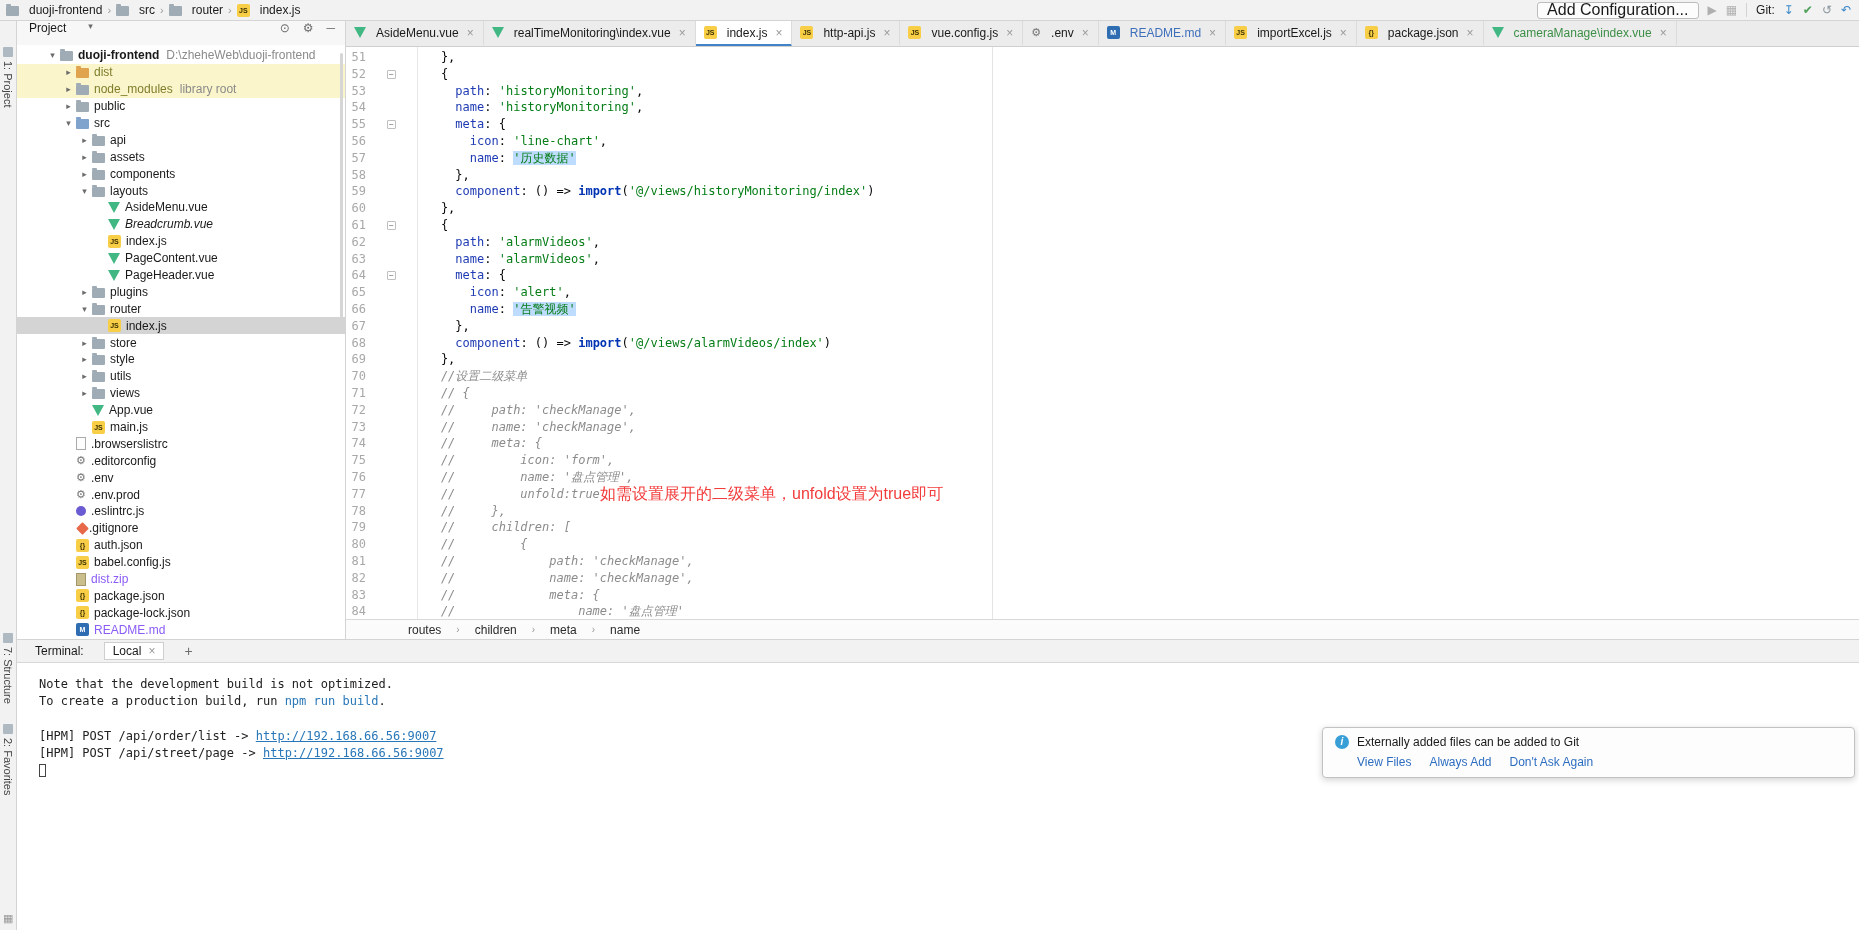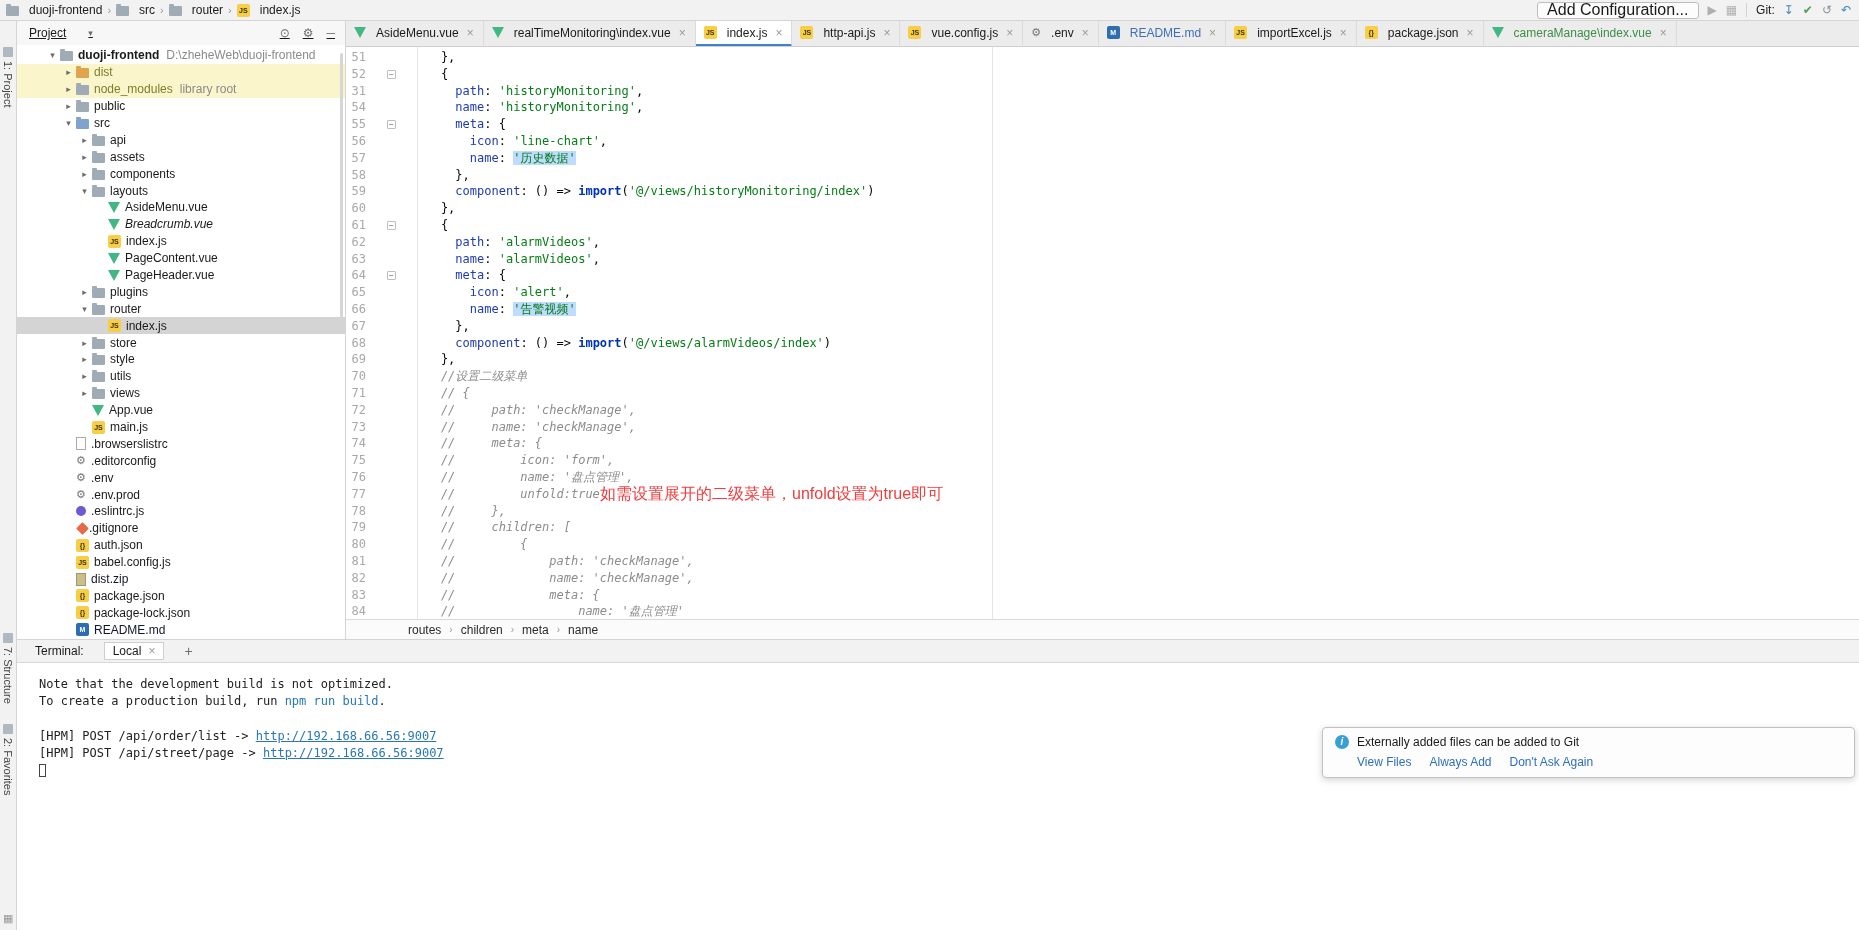--- a/index.html
+++ b/index.html
@@ -28,35 +28,35 @@
   .v-struct { top:612px; }
   .v-fav { top:703px; }
   .mini { width:10px; height:10px; background:#AEB9C2; border-radius:1px; flex:none; }
   .corner { position:absolute; bottom:5px; left:3px; color:#9A9A9A; font-size:11px; cursor:pointer; }
 
   .content { flex:1; display:flex; flex-direction:column; min-width:0; }
   .upper { height:618px; flex:none; display:flex; min-height:0; }
 
   
   .project { width:329px; flex:none; background:#fff; border-right:1px solid #D4D4D4; display:flex; flex-direction:column; position:relative; overflow:hidden; }
-  .phead { height:24px; flex:none; display:flex; align-items:center; gap:22px; padding:0 10px 0 12px; background:#F7F7F7;text-decoration:underline; }
+  .phead { height:24px; flex:none; display:flex; gap:22px; padding:0 10px 0 12px; background:#F7F7F7; }
   .phead .ph-title { cursor:pointer; }
   .phead .chev-d { color:#6B6B6B; font-size:9px; cursor:pointer; }
   .ph-icons { margin-left:auto; display:flex; gap:13px; color:#6E6E6E; font-size:12px; }
   .ph-icons span { cursor:pointer; }
   .tree { flex:1; overflow:hidden; padding-top:2px; }
   .trow { height:16.9px; display:flex; align-items:center; white-space:nowrap; cursor:pointer; }
   .trow.sel { background:#D4D4D4; }
   .trow.yellow { background:#FBF5CB; }
   .chev { width:15px; flex:none; color:#6B6B6B; font-size:9px; text-align:center; }
   .ico { flex:none; margin-right:5px; display:inline-flex; align-items:center; justify-content:center; }
   .lbl { color:#1a1a1a; }
   .lbl.bold { font-weight:700; }
   .lbl.olive { color:#7D7D2A; }
-  .lbl.blue { color:#0f172a;text-align:center; }
+  .lbl.blue { color:#8b5cf6;text-align:center; }
   .sfx { color:#8A8A8A; padding-left:7px; }
   .tree-sb { position:absolute; right:2px; top:32px; width:3px; height:265px; background:#D6D6D6; border-radius:2px; }
 
   
   .i-folder { width:13px; height:10px; background:#9FACB6; border-radius:1px; position:relative; margin-top:2px; }
   .i-folder::before { content:""; position:absolute; top:-2px; left:0; width:5px; height:2px; background:inherit; border-radius:1px 1px 0 0; }
   .f-src  { background:#7FA3CC; }
   .f-dist { background:#E0A44E; }
   .i-vue { width:0; height:0; border-left:6px solid transparent; border-right:6px solid transparent; border-top:11px solid #41B883; }
   .i-js, .i-json { width:13px; height:13px; border-radius:2px; background:#F7CE46; color:#3B3000; font:700 7px/1 "Liberation Sans",sans-serif; }
@@ -86,21 +86,21 @@
   .fdm { width:9px; height:9px; border:1px solid #BFBFBF; background:#fff; color:#777; font-size:8px; line-height:7px; text-align:center; border-radius:1px; }
   .ct { white-space:pre; padding-left:5px; }
   .c-pl { color:#070707; }
   .c-pr { color:#1F3BB3; }
   .c-st { color:#067D17; }
   .c-sh { color:#067D17; background:#BEDCFE; }
   .c-kw { color:#0033B3; font-weight:700; }
   .c-cm { color:#8C8C8C; font-style:italic; }
   .annot { position:absolute; left:254px; top:437px; font-size:16px; color:#F23B3B; font-family:"Liberation Sans",sans-serif; white-space:nowrap; }
 
-  .ebc { height:20px; flex:none; border-top:1px solid #D9D9D9; background:#FBFBFB; display:flex; align-items:center; gap:8px; padding-left:62px; }
+  .ebc { height:20px; flex:none; border-top:1px solid #D9D9D9; background:#FBFBFB; display:flex; align-items:center; gap:15px; padding-left:62px; }
   .ebc .it { cursor:pointer; color:#2b2b2b; }
   .ebc .sp { color:#9A9A9A; font-size:10px; }
 
   
   .terminal { flex:1; min-height:0; display:flex; flex-direction:column; background:#fff; border-top:1px solid #D4D4D4; }
   .thead { height:23px; flex:none; background:#F2F2F2; border-bottom:1px solid #D8D8D8; display:flex; align-items:center; gap:20px; padding-left:18px; }
   .ttab { background:#fff; border:1px solid #CFCFCF; padding:1px 8px; display:flex; align-items:center; gap:7px; cursor:pointer; }
   .ttab .x { color:#9A9A9A; }
   .plus { color:#6E6E6E; font-size:14px; cursor:pointer; }
   .tbody { flex:1; padding:13px 0 0 22px; font-family:"DejaVu Sans Mono","Liberation Mono",monospace; font-size:12px; line-height:17.2px; color:#222; }
@@ -433,21 +433,21 @@
                   <span class="ct"><span class="c-pl">    },</span></span>
                 </div>
                 <div class="cl">
                   <span class="ln">52</span>
                   <span class="fd">
                     <span class="fdm">−</span>
                   </span>
                   <span class="ct"><span class="c-pl">    {</span></span>
                 </div>
                 <div class="cl">
-                  <span class="ln">31</span>
+                  <span class="ln">53</span>
                   <span class="fd"></span>
                   <span class="ct"><span class="c-pl">      </span><span class="c-pr">path</span><span class="c-pl">: </span><span class="c-st">'historyMonitoring'</span><span class="c-pl">,</span></span>
                 </div>
                 <div class="cl">
                   <span class="ln">54</span>
                   <span class="fd"></span>
                   <span class="ct"><span class="c-pl">      </span><span class="c-pr">name</span><span class="c-pl">: </span><span class="c-st">'historyMonitoring'</span><span class="c-pl">,</span></span>
                 </div>
                 <div class="cl">
                   <span class="ln">55</span>

